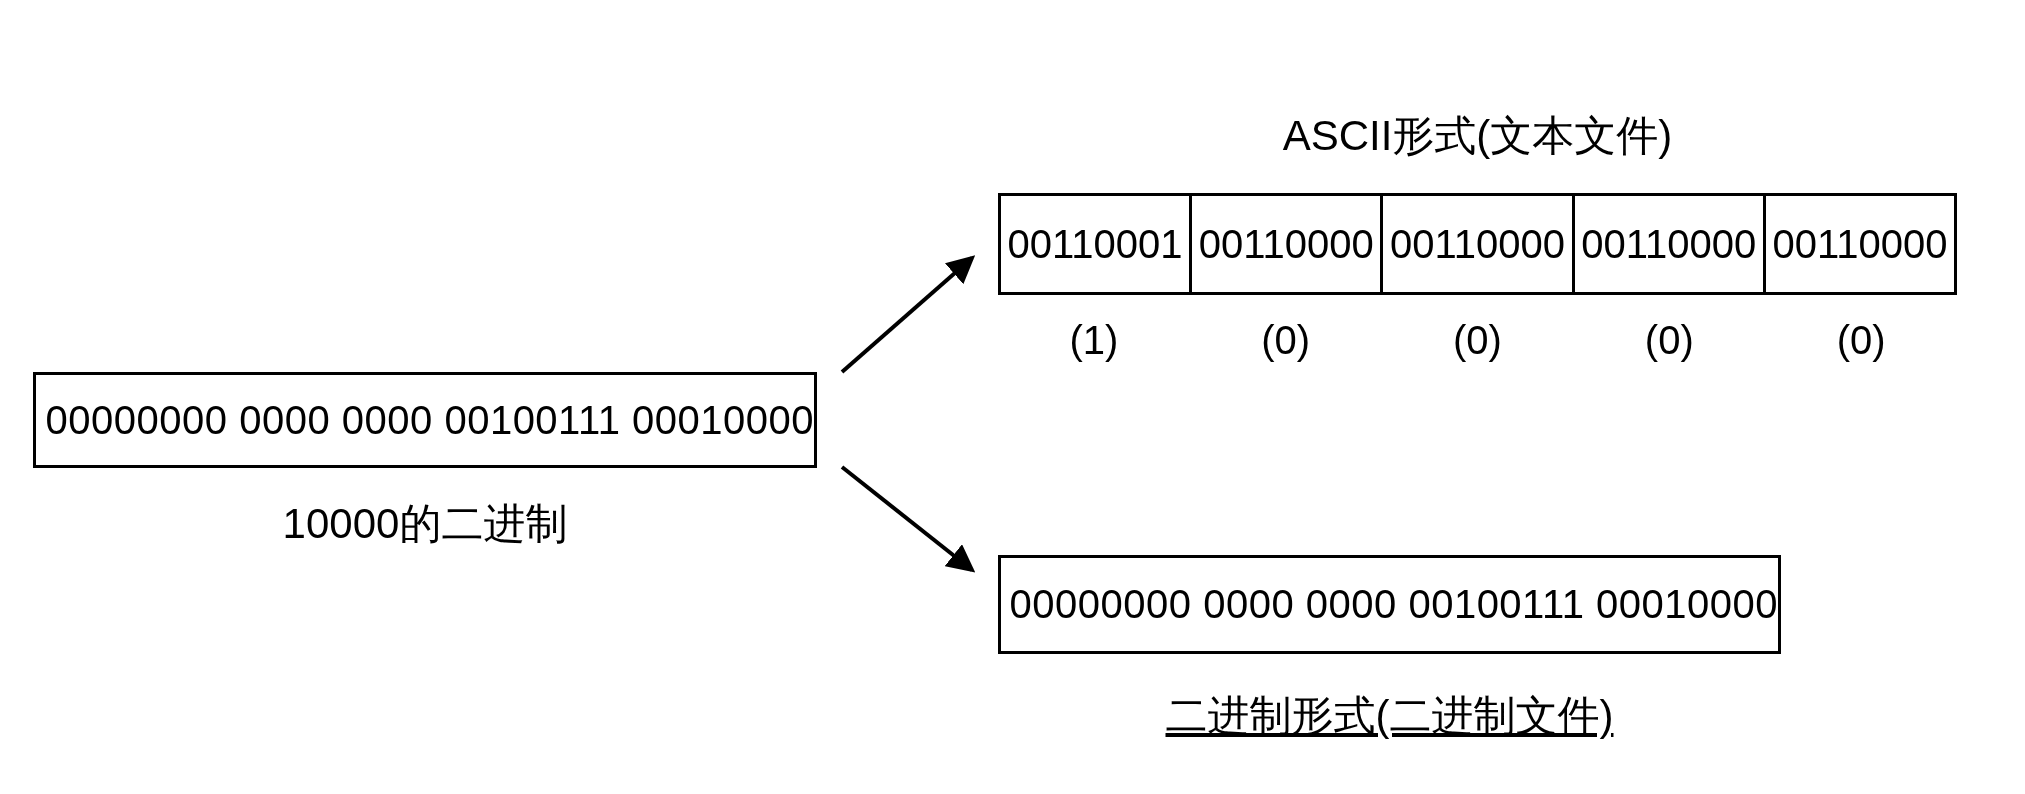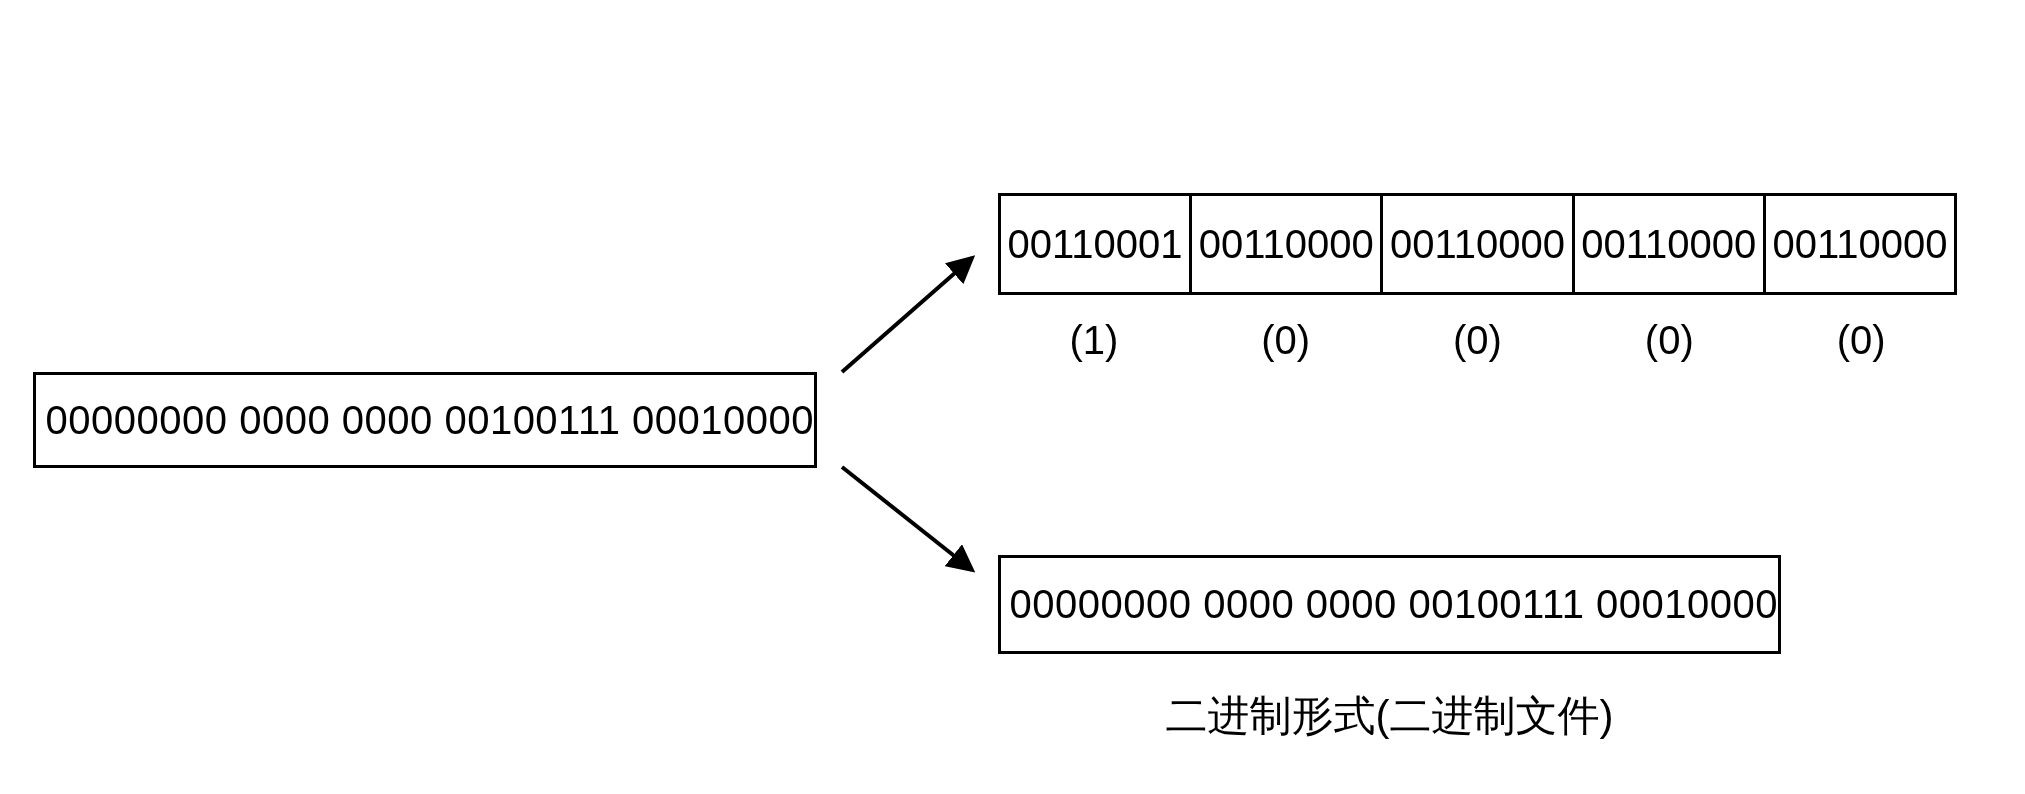--- a/index.html
+++ b/index.html
@@ -56,20 +56,21 @@
   }
   .source-label {
     left: 33px;
     top: 496px;
     width: 784px;
   }
   .binary-label {
     left: 998px;
     top: 688px;
     width: 783px;
+    text-decoration: underline;
   }
   .ascii-title {
     position: absolute;
     left: 998px;
     top: 108px;
     width: 959px;
     font-size: 42px;
     text-align: center;
     white-space: nowrap;
   }
@@ -120,21 +121,23 @@
         <path d="M0,0 L10,5 L0,10 z" fill="#000000"></path>
       </marker>
     </defs>
     <line x1="842" y1="372" x2="972" y2="258" stroke="#000000" stroke-width="4" marker-end="url(#arrowhead)"></line>
     <line x1="842" y1="467" x2="972" y2="570" stroke="#000000" stroke-width="4" marker-end="url(#arrowhead)"></line>
   </svg>
 
   <div class="box source-box">
     <span>00000000 0000 0000 00100111 00010000</span>
   </div>
+  <div class="label source-label">10000的二进制</div>
 
+  <div class="ascii-title">ASCII形式(文本文件)</div>
 
   <div class="ascii-table">
     <div class="ascii-cell">00110001</div>
     <div class="ascii-cell">00110000</div>
     <div class="ascii-cell">00110000</div>
     <div class="ascii-cell">00110000</div>
     <div class="ascii-cell">00110000</div>
   </div>
 
   <div class="caption-row">

